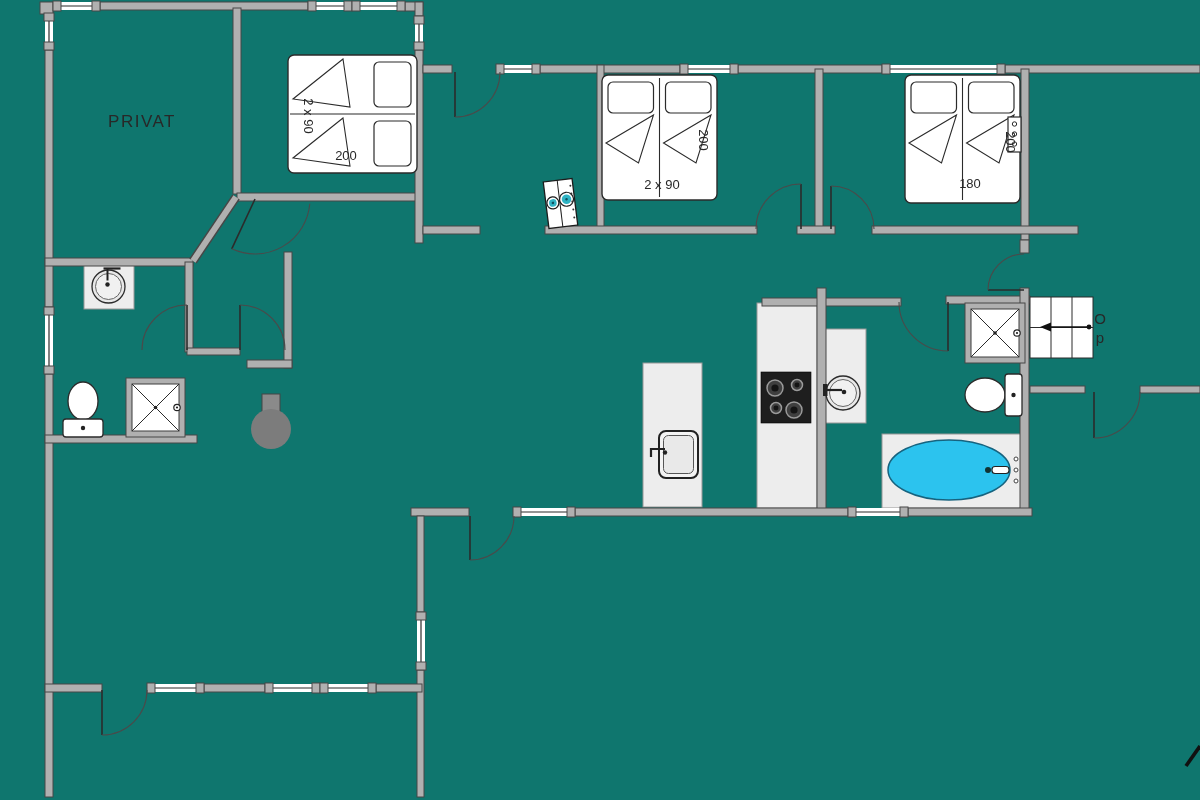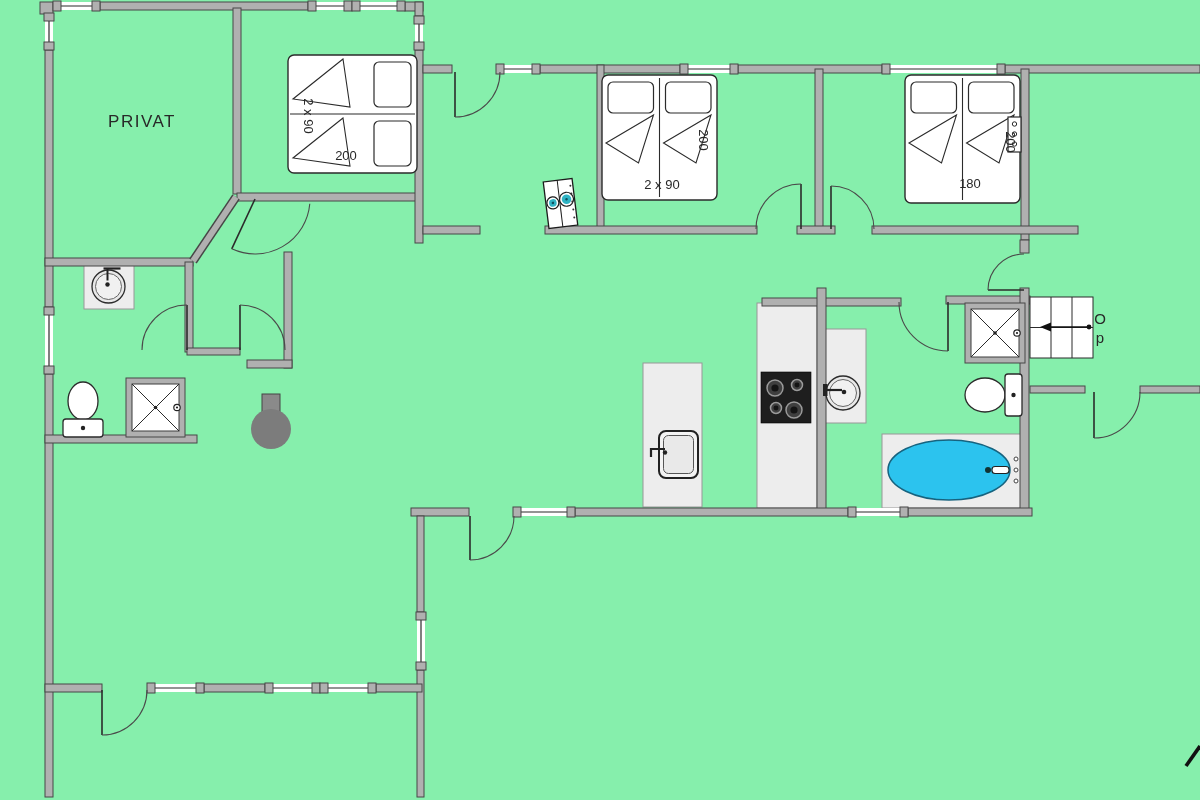--- a/index.html
+++ b/index.html
@@ -1,16 +1,16 @@
 <!DOCTYPE html>
 <html><head>
 <meta charset="utf-8">
 <style>
   html,body{margin:0;padding:0;background:#fff;width:1200px;height:800px;overflow:hidden;}
-  #stage{position:relative;width:1200px;height:800px;background:#86efac;}
+  #stage{position:relative;width:1200px;height:800px;background:#0f766e;}
   svg{font-family:"Liberation Sans", sans-serif;}
 </style>
 </head>
 <body>
 
 <div id="stage">
   <svg id="plan" width="1200" height="800" viewBox="0 0 1200 800">
       <rect x="757" y="303" width="60" height="205" fill="#ededed" stroke="#979797" stroke-width="1"></rect>
       <rect x="643" y="363" width="59" height="144" fill="#ededed" stroke="#979797" stroke-width="1"></rect>
       <rect x="823" y="329" width="43" height="94" fill="#ededed" stroke="#979797" stroke-width="1"></rect>

